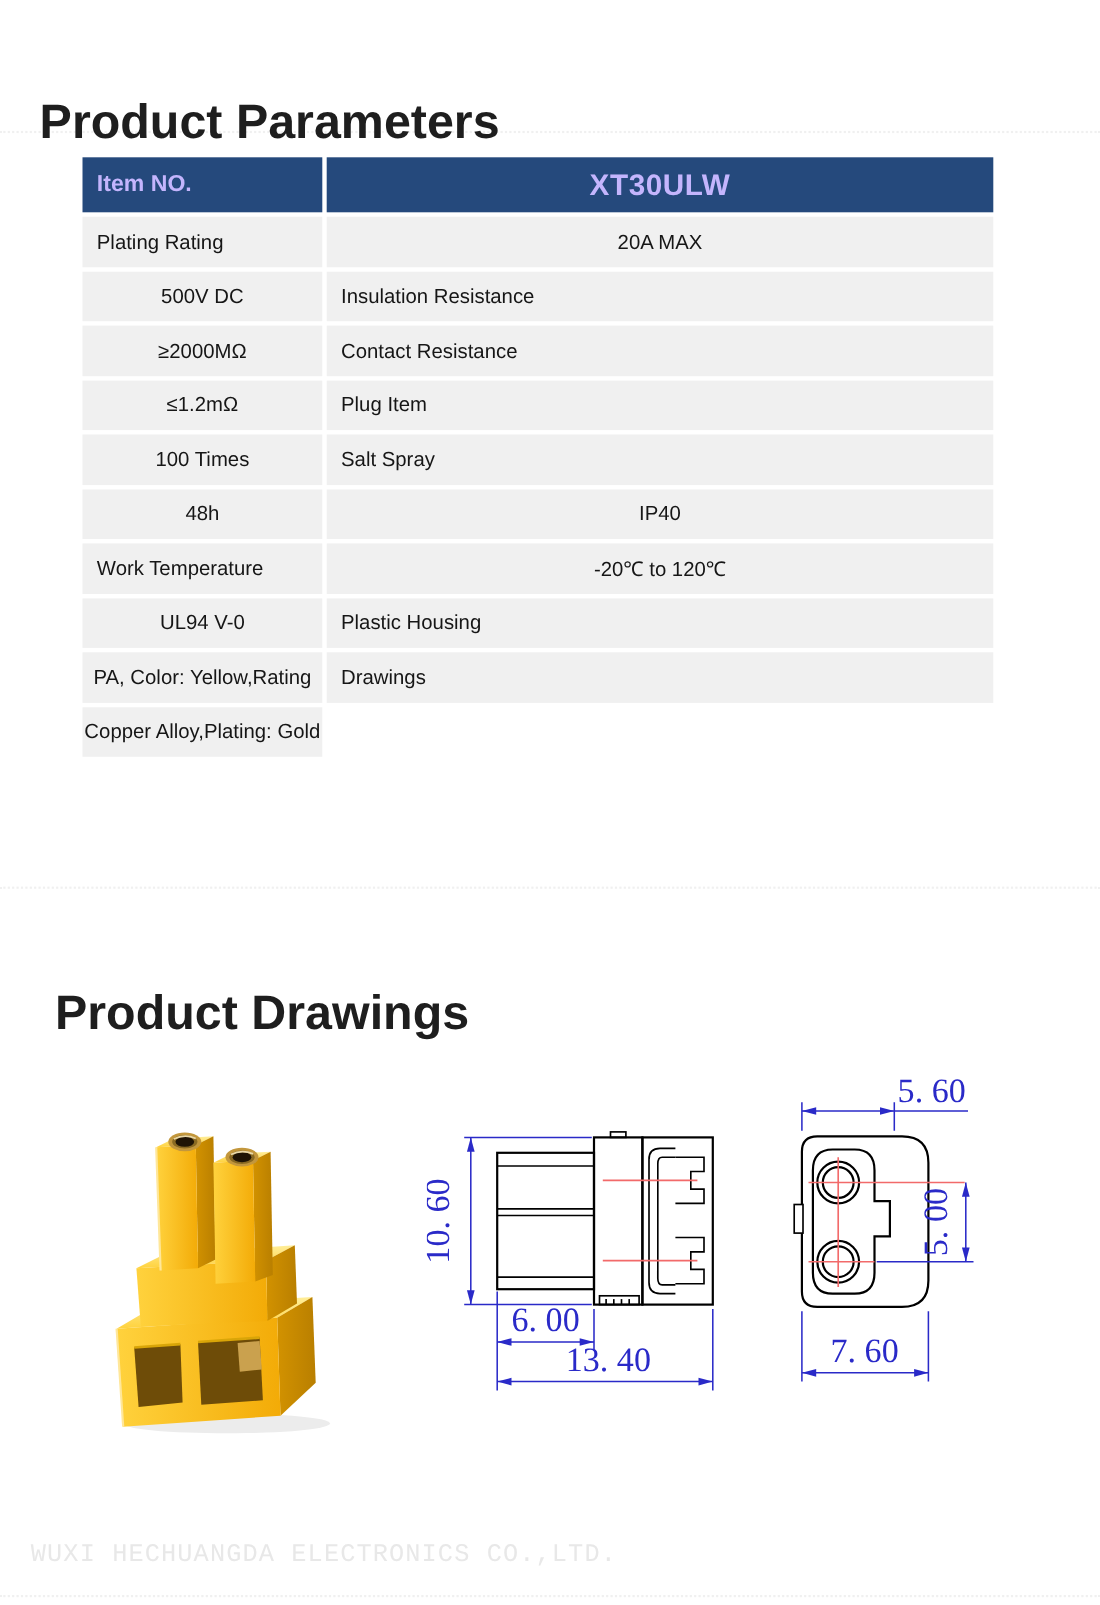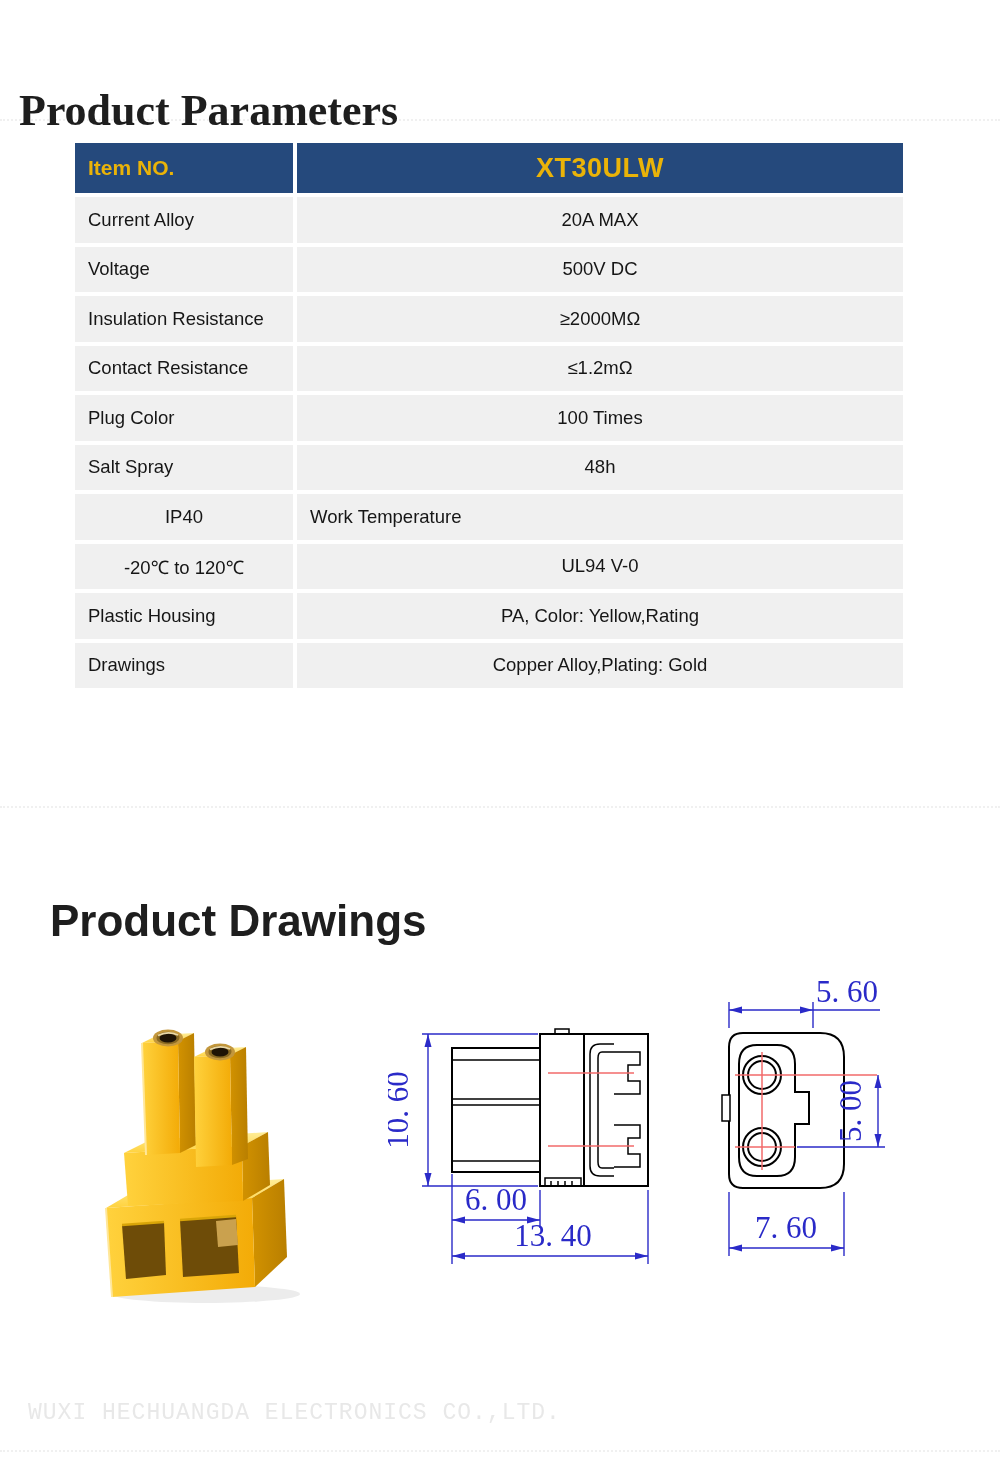--- a/index.html
+++ b/index.html
@@ -4,35 +4,35 @@
 <style>
   html,body{margin:0;padding:0;background:#ffffff;}
   .canvas{
     position:relative;width:1000px;height:1459px;background:#ffffff;
     font-family:"Liberation Sans",sans-serif;overflow:hidden;
   }
   .section-title{
     position:absolute;font-size:44px;font-weight:700;color:#1e1e1e;
     letter-spacing:0px;line-height:1;white-space:nowrap;
   }
-  #title-parameters{left:19px;top:60px;font-family:Liberation Serif, serif;}
+  #title-parameters{left:36px;top:60px;}
   #title-drawings{left:50px;top:870px;}
   .dotted-sep{position:absolute;left:0;width:1000px;height:0;border-top:2px dotted #f0f0f0;}
 
   
   .spec-table{
     position:absolute;left:75px;top:143px;width:828px;
     display:grid;grid-template-columns:218px 606px;
     grid-template-rows:50px repeat(11,45.5px);
     gap:4px;background:#ffffff;
   }
   .cell{background:#f0f0f0;display:flex;align-items:center;font-size:18.5px;color:#161616;}
   .cell.lbl{padding-left:13px;}
   .cell.val{justify-content:center;}
-  .cell.head{background:#25497c;color:#eab308;font-weight:700;}
+  .cell.head{background:#25497c;color:#c4b5fd;font-weight:700;}
   .cell.head.lbl{font-size:21px;}
   .cell.head.val{font-size:27px;letter-spacing:0.5px;}
 
   
   .drawing{position:absolute;}
   #photo-svg{left:88px;top:995px;}
   #front-view-svg{left:388px;top:1018px;}
   #top-view-svg{left:705px;top:972px;}
   .outline{stroke:#000000;stroke-width:2;fill:none;stroke-linejoin:miter;}
   .thin{stroke:#000000;stroke-width:1.5;fill:none;}
@@ -55,33 +55,32 @@
   <div class="dotted-sep" style="top:119px"></div>
   <div class="dotted-sep" style="top:806px"></div>
   <div class="dotted-sep" style="top:1450px"></div>
 
   <h1 class="section-title" id="title-parameters">Product Parameters</h1>
 
   <div class="spec-table">
     <div class="cell head lbl">Item NO.</div>
     <div class="cell head val">XT30ULW</div>
 
-    <div class="cell lbl">Current Alloy</div>
+    <div class="cell lbl">Plating Rating</div>
     <div class="cell val">20A MAX</div>
 
-    <div class="cell lbl">Voltage</div>
     <div class="cell val">500V DC</div>
 
     <div class="cell lbl">Insulation Resistance</div>
     <div class="cell val">≥2000MΩ</div>
 
     <div class="cell lbl">Contact Resistance</div>
     <div class="cell val">≤1.2mΩ</div>
 
-    <div class="cell lbl">Plug Color</div>
+    <div class="cell lbl">Plug Item</div>
     <div class="cell val">100 Times</div>
 
     <div class="cell lbl">Salt Spray</div>
     <div class="cell val">48h</div>
 
     <div class="cell val">IP40</div>
 
     <div class="cell lbl">Work Temperature</div>
     <div class="cell val">-20℃ to 120℃</div>
 

